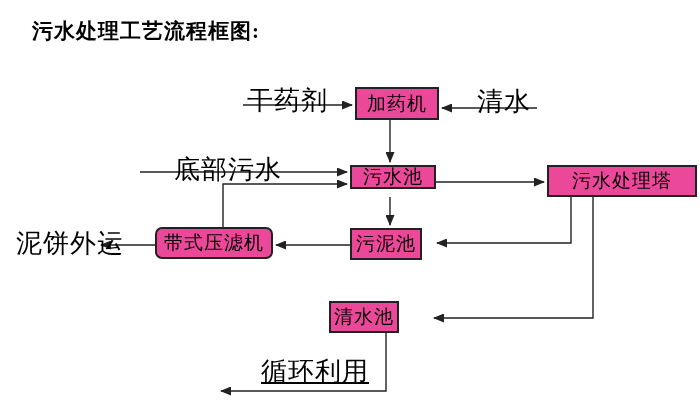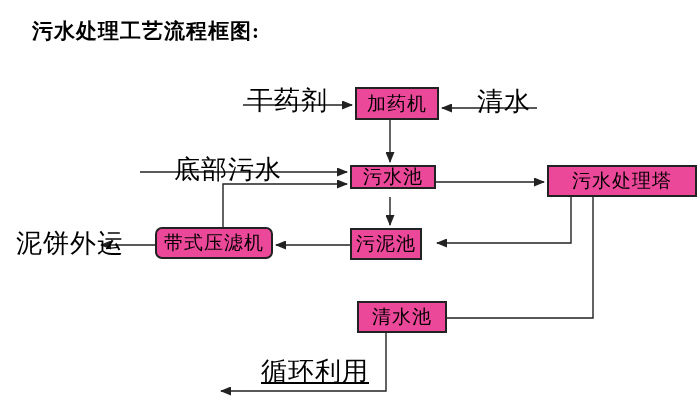--- a/index.html
+++ b/index.html
@@ -94,21 +94,21 @@
     <path class="edge-line" d="M593,197 L593,318 L434,318" marker-end="url(#arrow)"></path>
 
     <path class="edge-line" d="M386,333 L386,391 L221,391" marker-end="url(#arrow)"></path>
   </svg>
 
   <div class="node" style="left:355px; top:87px; width:84px; height:33px;">加药机</div>
   <div class="node" style="left:350px; top:165px; width:86px; height:24px;">污水池</div>
   <div class="node" style="left:547px; top:165px; width:150px; height:32px;">污水处理塔</div>
   <div class="node" style="left:350px; top:228px; width:72px; height:32px;">污泥池</div>
   <div class="node" style="left:155px; top:227px; width:118px; height:32px;border-radius:7px;">带式压滤机</div>
-  <div class="node" style="left:357px; top:301px; width:90px; height:32px;">清水池</div>
+  <div class="node" style="left:329px; top:301px; width:70px; height:32px;">清水池</div>
 
   <div class="edge-label" style="left:247px; top:83px;">干药剂</div>
   <div class="edge-label" style="left:477px; top:84px;">清水</div>
   <div class="edge-label" style="left:174px; top:152px;">底部污水</div>
   <div class="edge-label" style="left:16px; top:226px;">泥饼外运</div>
   <div class="edge-label" style="left:261px; top:354px;text-decoration:underline;">循环利用</div>
 
 </div>
 
 </body></html>

